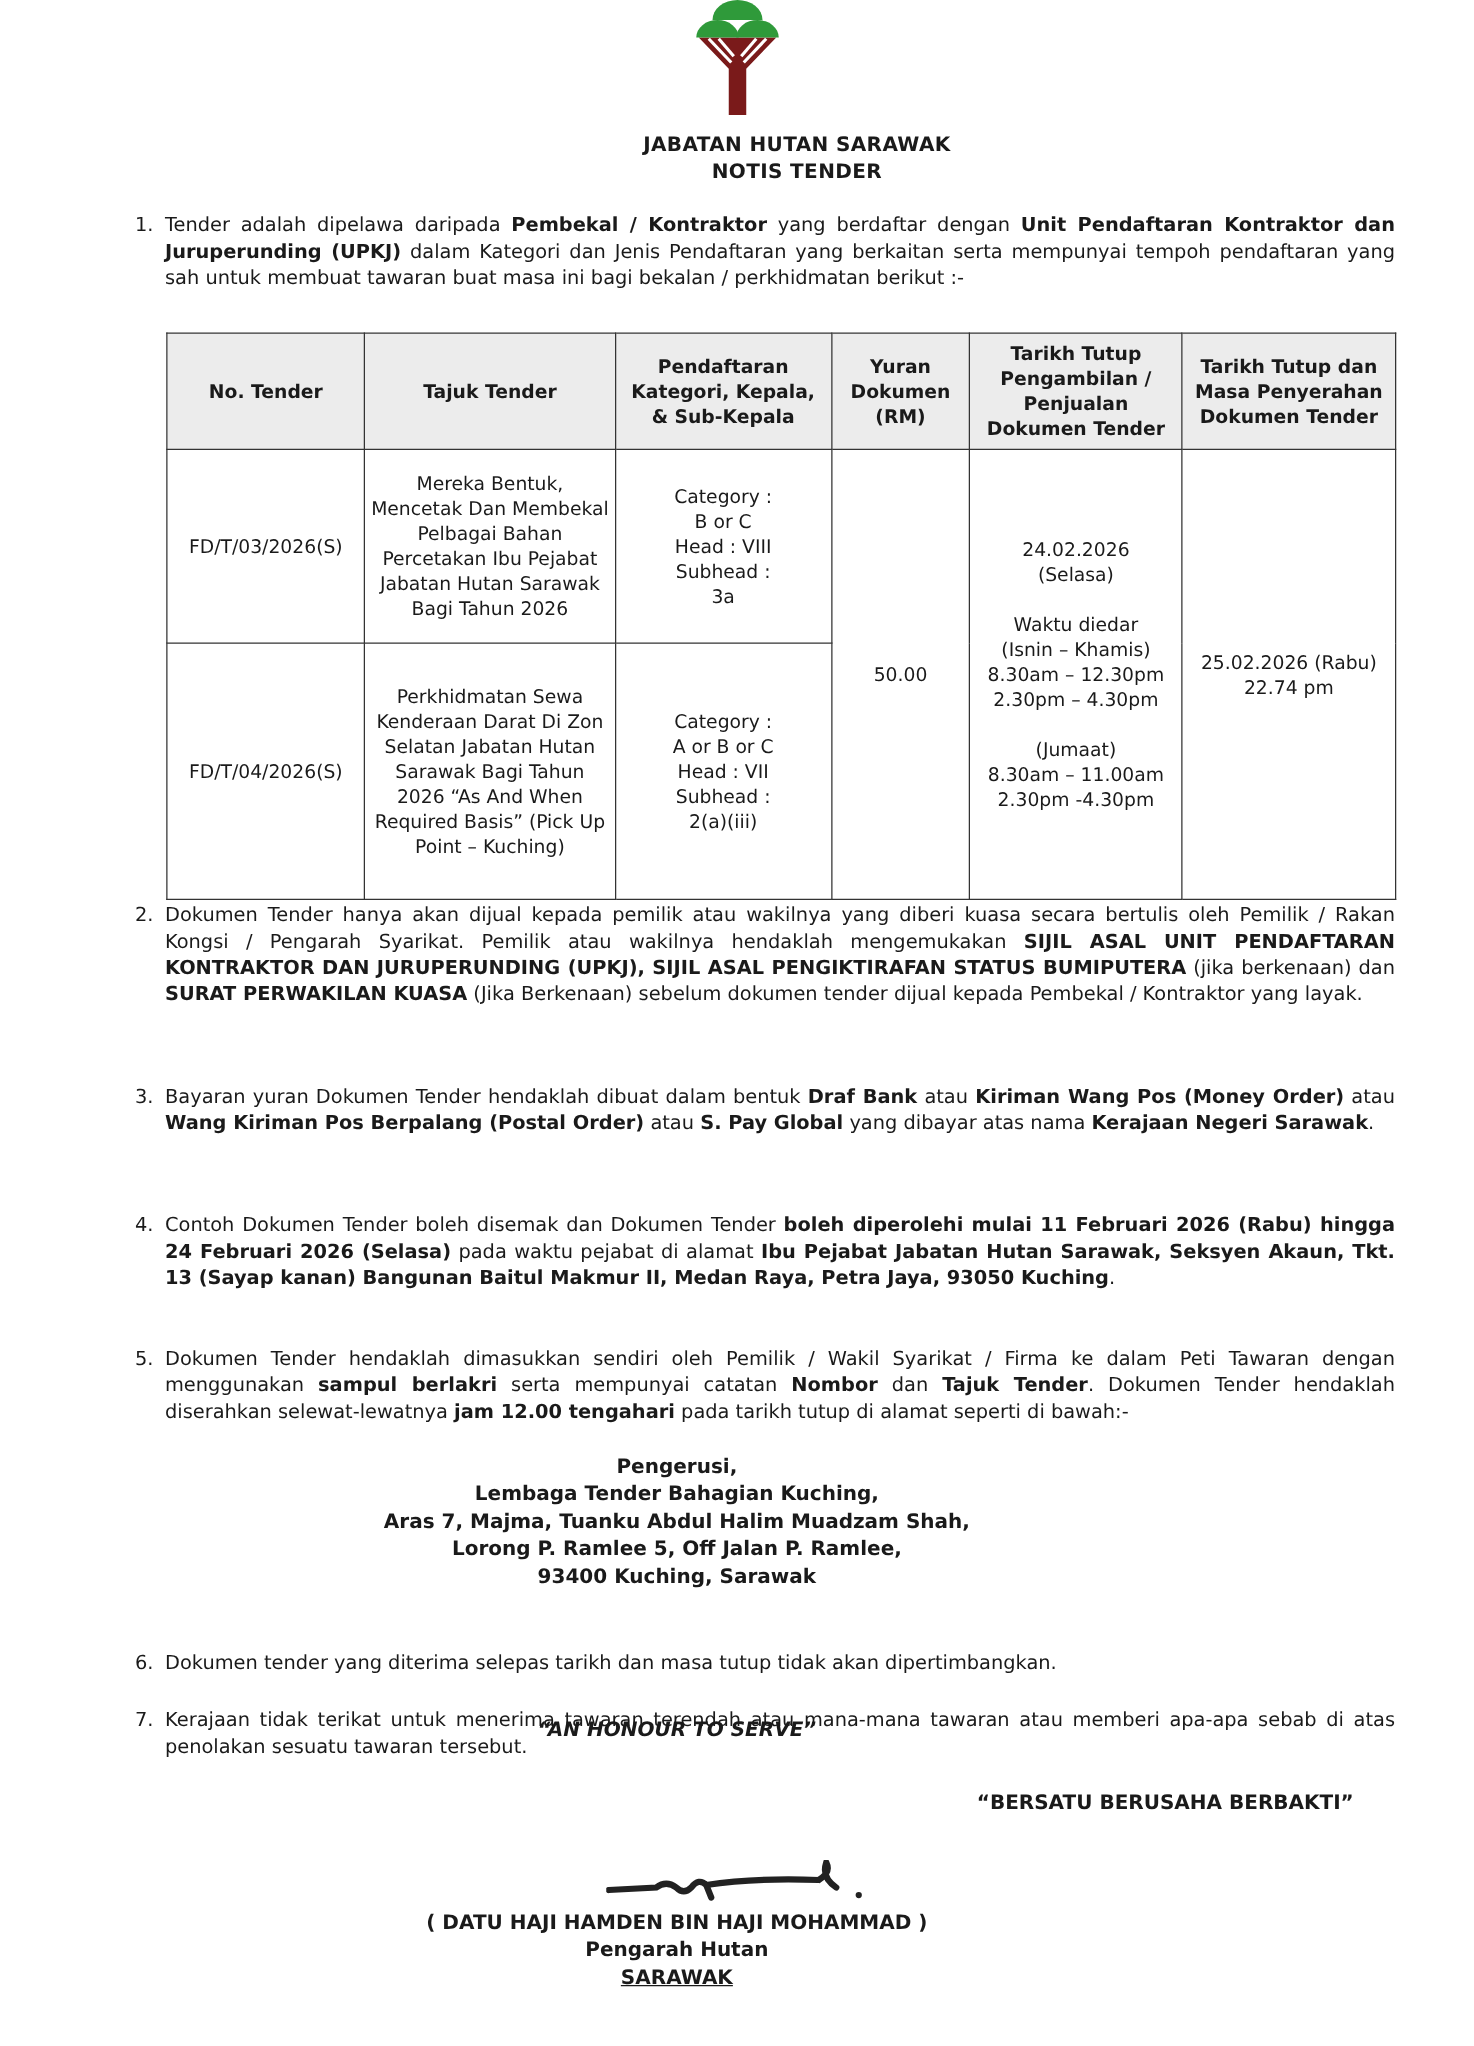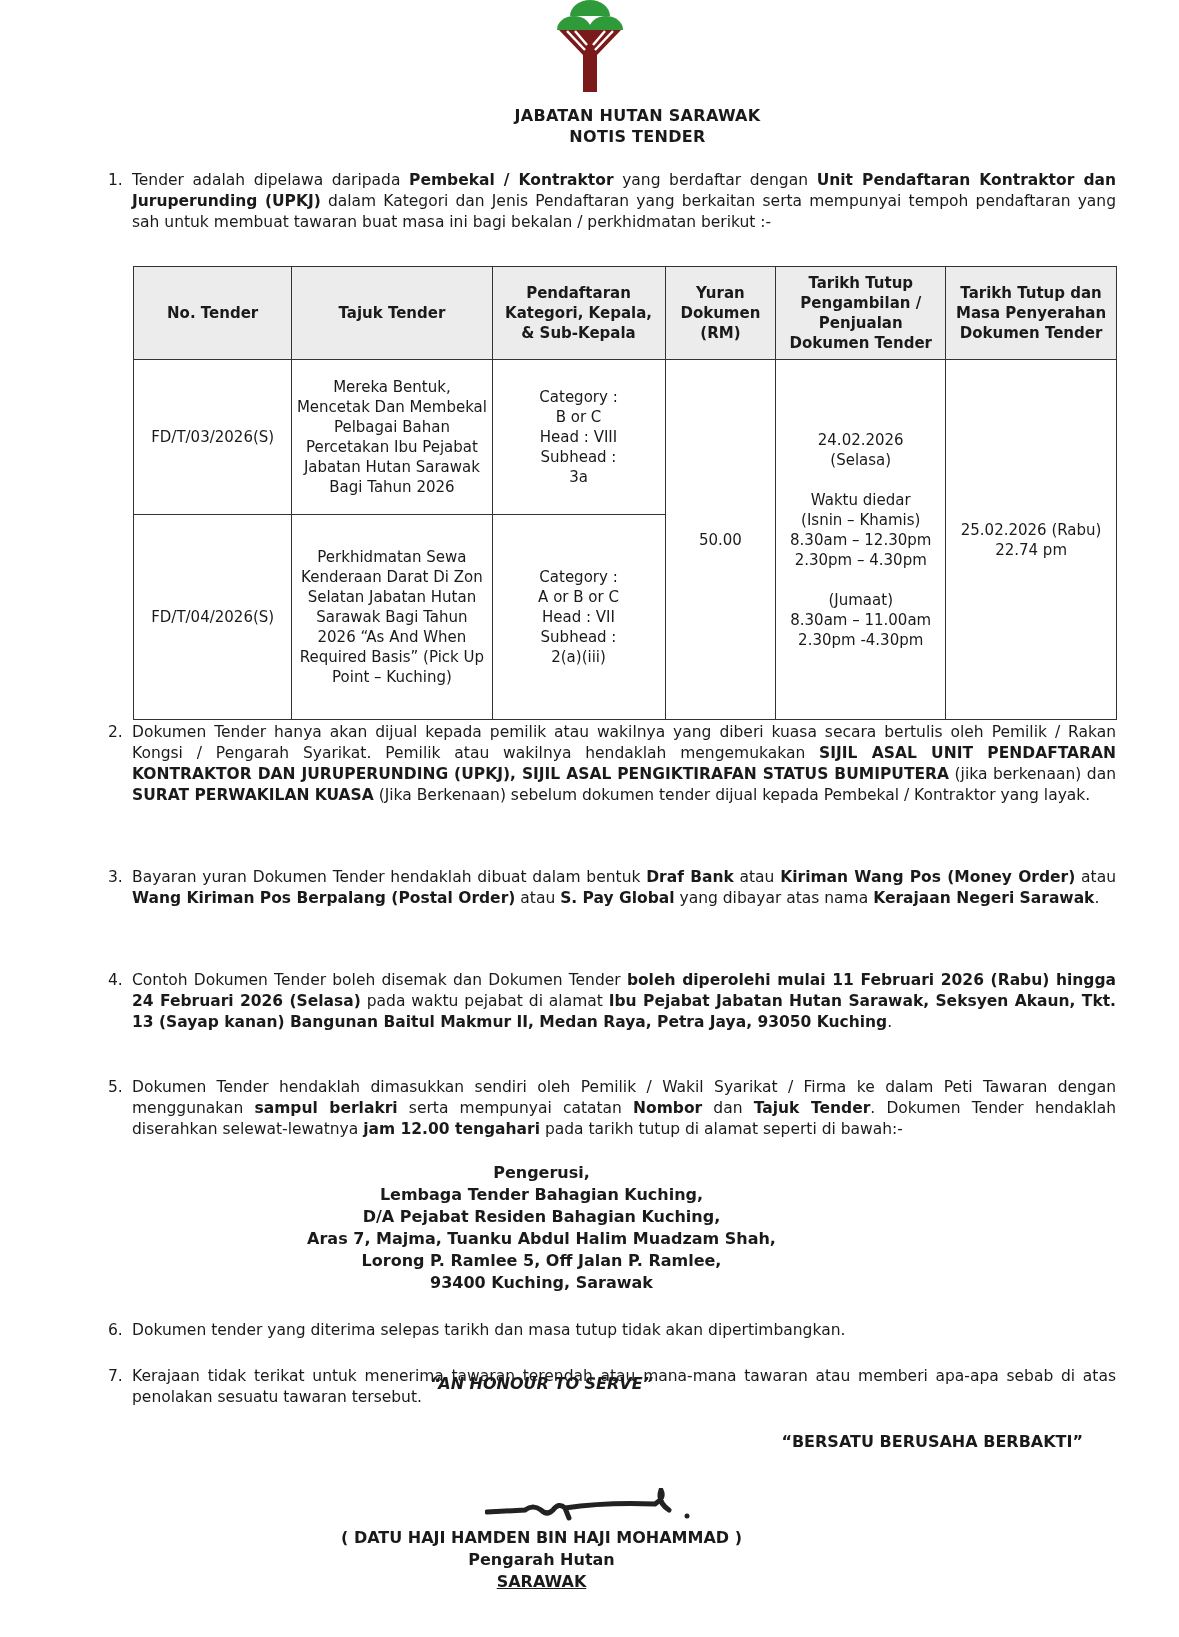--- a/index.html
+++ b/index.html
@@ -117,21 +117,20 @@
   </div>
 
   <div class="para" style="top:1077px;">
     <span class="num">5.</span>
     <div class="body rich"><span>Dokumen Tender hendaklah dimasukkan sendiri oleh Pemilik / Wakil Syarikat / Firma ke dalam Peti Tawaran dengan menggunakan </span><b>sampul berlakri</b><span> serta mempunyai catatan </span><b>Nombor</b><span> dan </span><b>Tajuk Tender</b><span>. Dokumen Tender hendaklah diserahkan selewat-lewatnya </span><b>jam 12.00 tengahari</b><span> pada tarikh tutup di alamat seperti di bawah:-</span></div>
   </div>
 
   <div class="center" style="top:1162px;">
       <div>Pengerusi,</div>
       <div>Lembaga Tender Bahagian Kuching,</div>
-      <div>D/A Pejabat Residen Bahagian Kuching,</div>
       <div>Aras 7, Majma, Tuanku Abdul Halim Muadzam Shah,</div>
       <div>Lorong P. Ramlee 5, Off Jalan P. Ramlee,</div>
       <div>93400 Kuching, Sarawak</div>
     </div>
 
   <div class="para" style="top:1320px;">
     <span class="num">6.</span>
     <div class="body rich"><span>Dokumen tender yang diterima selepas tarikh dan masa tutup tidak akan dipertimbangkan.</span></div>
   </div>
 

